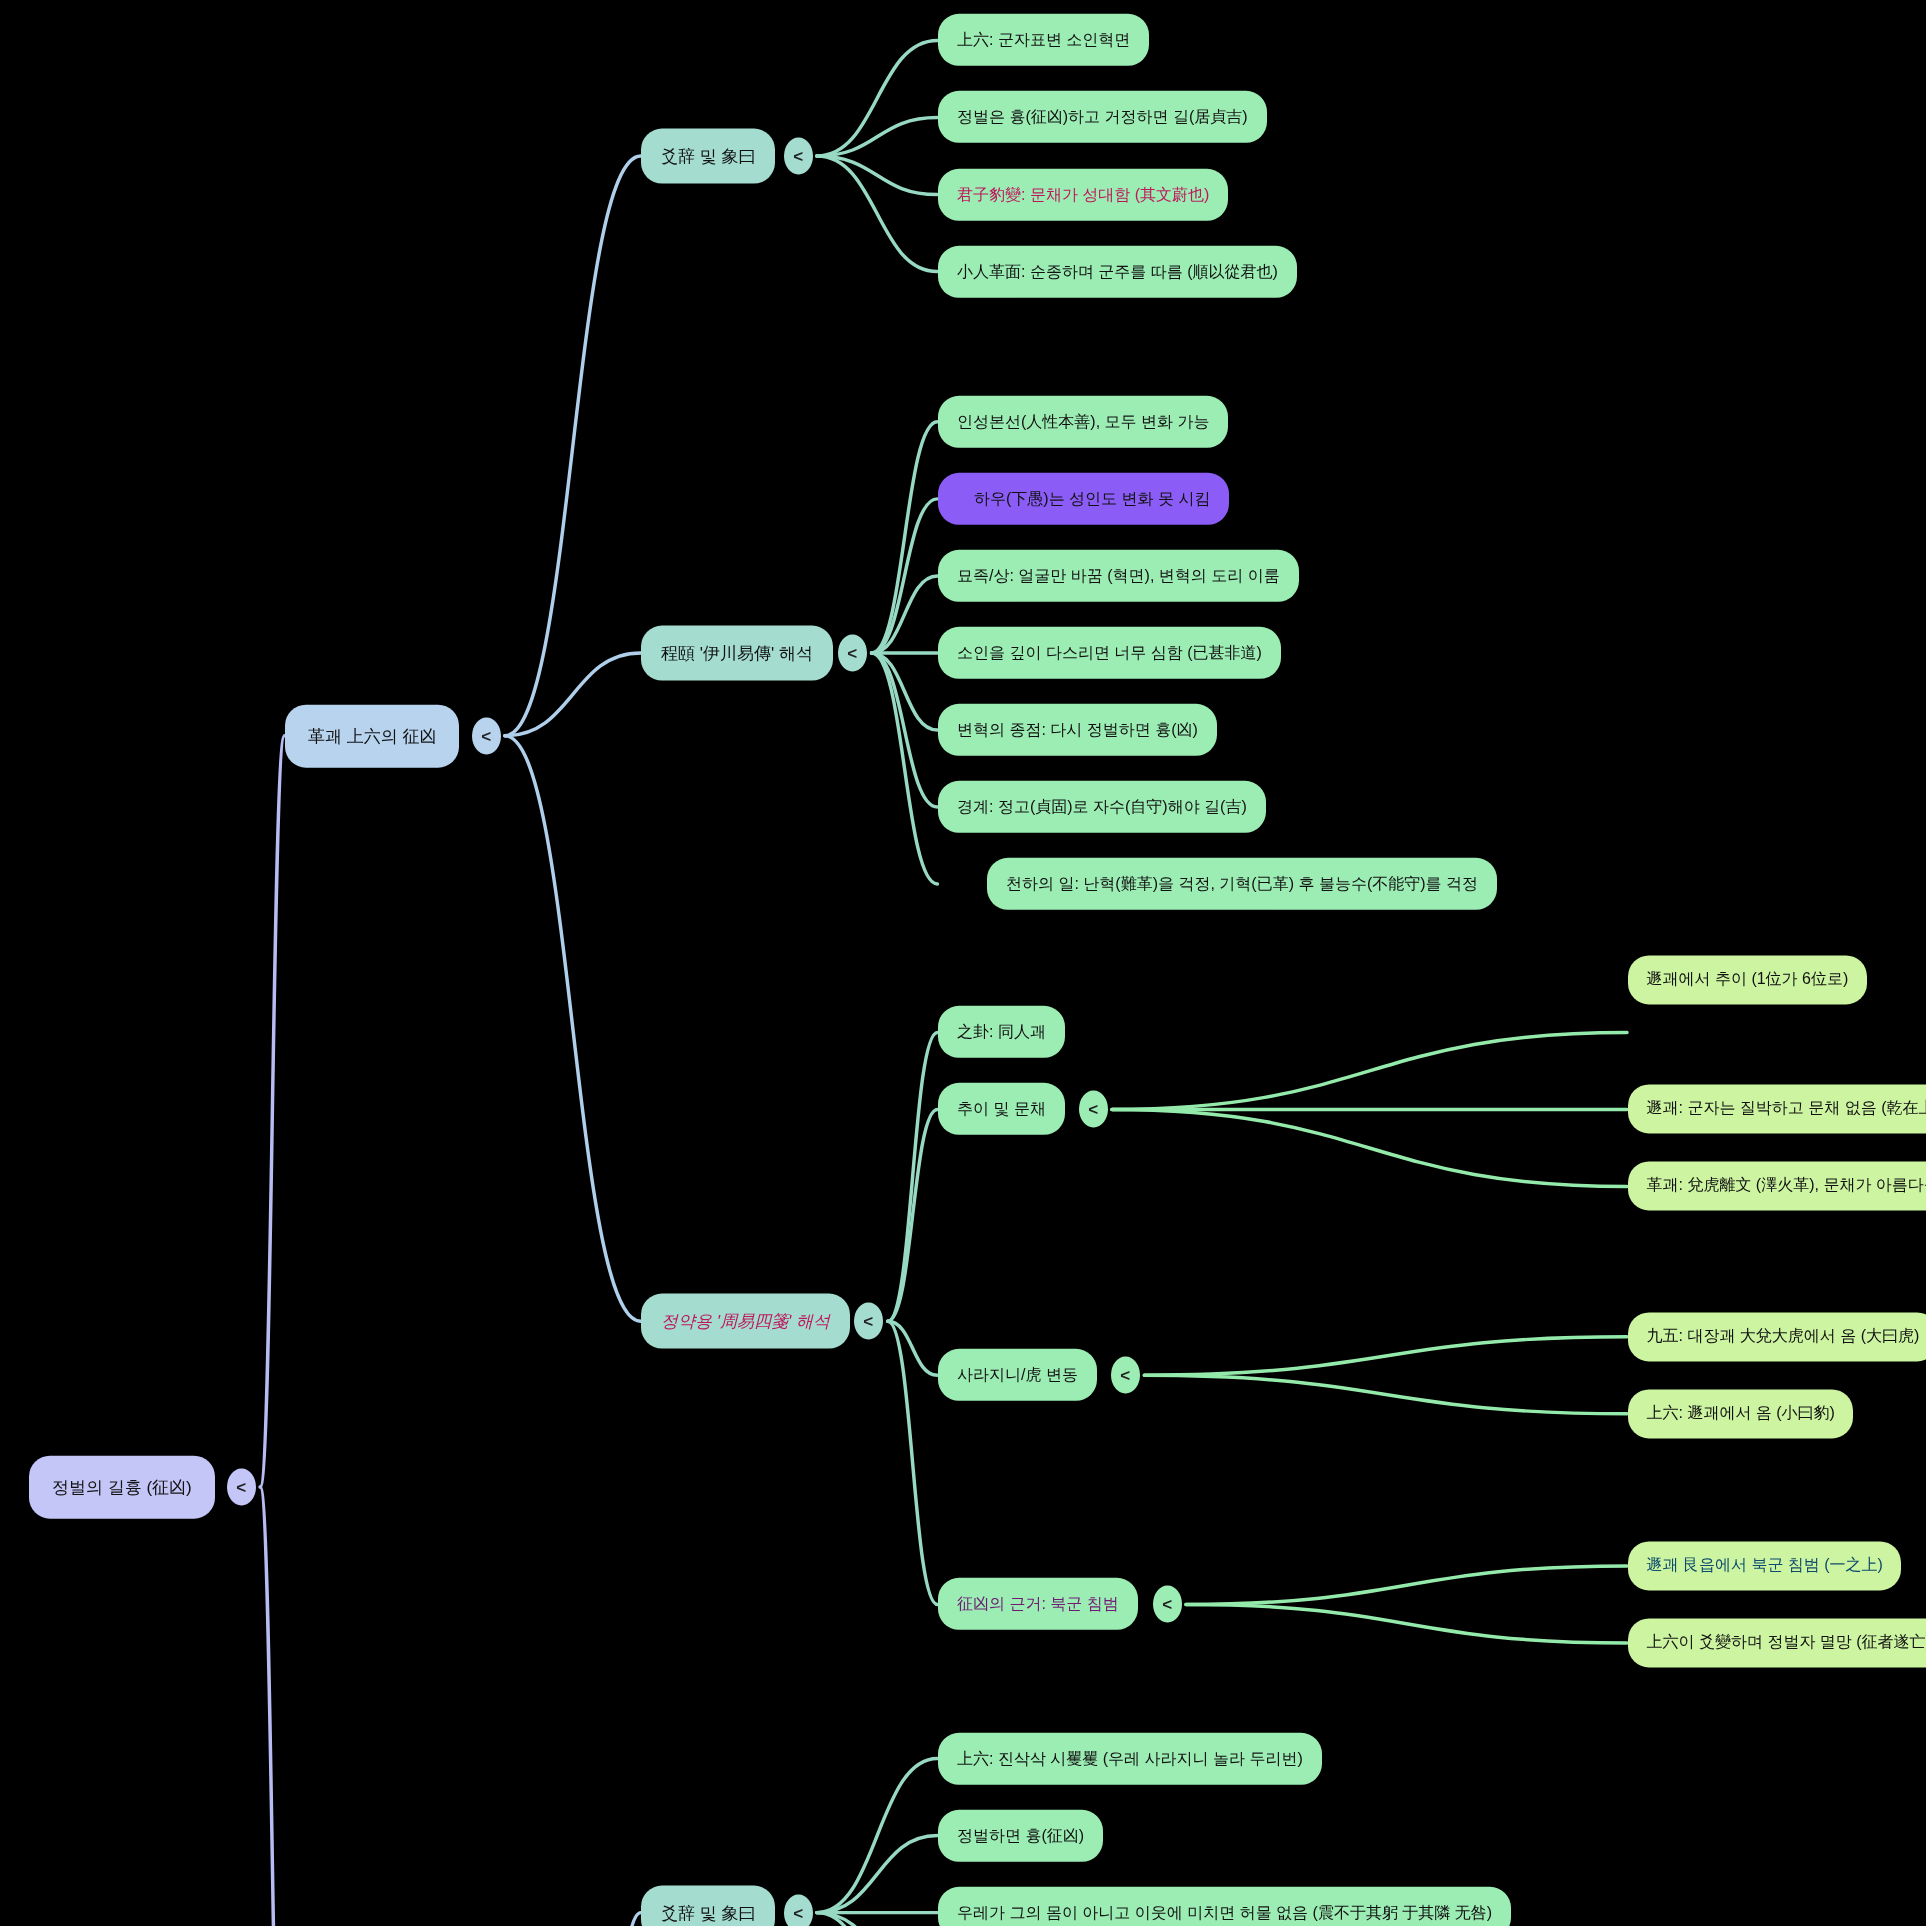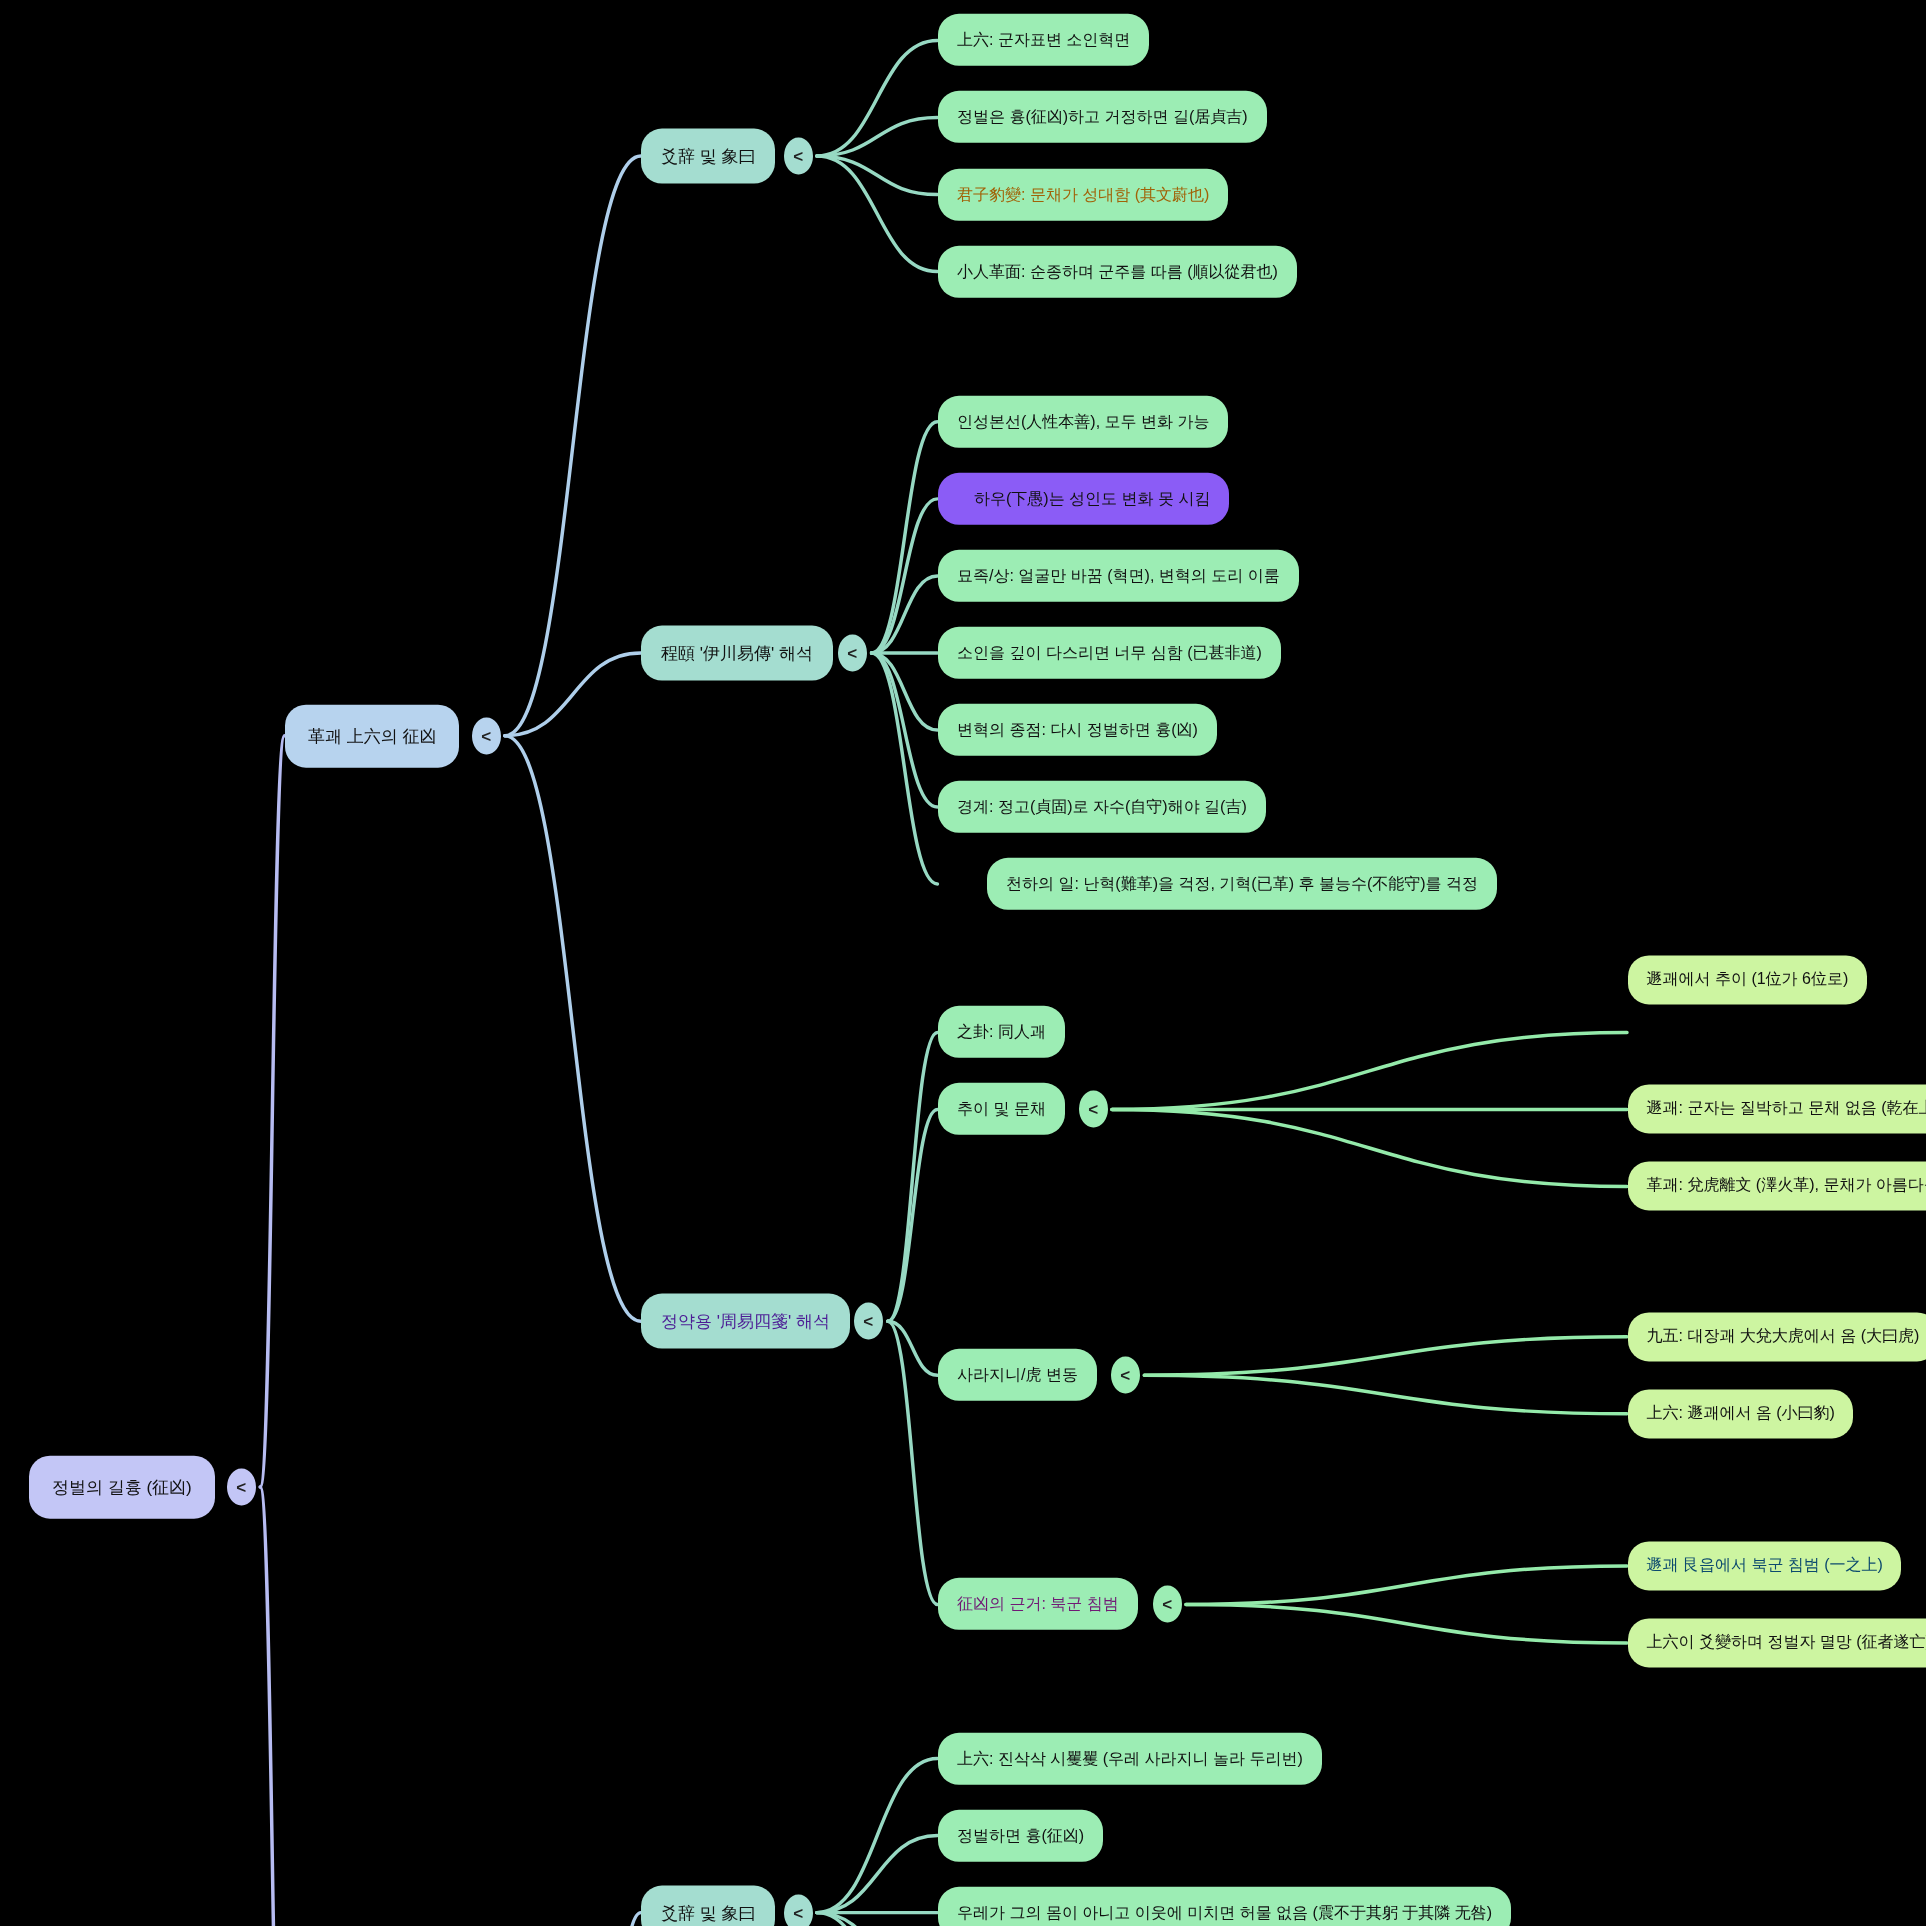--- a/index.html
+++ b/index.html
@@ -77,31 +77,31 @@
       <path d="M 2875 6735 C 3549 6735, 3549 6935, 4223 6935" fill="none" stroke="#94eaaa" stroke-width="9" stroke-linecap="round"></path>
       <path d="M 2875 7530 C 3549 7530, 3549 7330, 4223 7330" fill="none" stroke="#94eaaa" stroke-width="9" stroke-linecap="round"></path>
       <path d="M 2875 7530 C 3549 7530, 3549 7530, 4223 7530" fill="none" stroke="#94eaaa" stroke-width="9" stroke-linecap="round"></path>
       <path d="M 2875 7530 C 3549 7530, 3549 7730, 4223 7730" fill="none" stroke="#94eaaa" stroke-width="9" stroke-linecap="round"></path>
     </svg>
     <div class="node lv0" style="left: 29px; top: 1487px; background: rgb(195, 198, 246); color: rgb(17, 17, 17);">정벌의 길흉 (征凶)</div>
     <div class="node lv1" style="left: 285px; top: 736px; background: rgb(183, 211, 238); color: rgb(17, 17, 17);">革괘 上六의 征凶</div>
     <div class="node lv2" style="left: 641px; top: 156px; background: rgb(164, 221, 208); color: rgb(17, 17, 17);">爻辞 및 象曰</div>
     <div class="node lv3" style="left: 938px; top: 40px; background: rgb(156, 237, 180); color: rgb(17, 17, 17);">上六: 군자표변 소인혁면</div>
     <div class="node lv3" style="left: 938px; top: 117px; background: rgb(156, 237, 180); color: rgb(17, 17, 17);">정벌은 흉(征凶)하고 거정하면 길(居貞吉)</div>
-    <div class="node lv3" style="left: 938px; top: 195px; background: rgb(156, 237, 180); color: #a16207;">君子豹變: 문채가 성대함 (其文蔚也)</div>
+    <div class="node lv3" style="left: 938px; top: 195px; background: rgb(156, 237, 180); color: #be185d;">君子豹變: 문채가 성대함 (其文蔚也)</div>
     <div class="node lv3" style="left: 938px; top: 272px; background: rgb(156, 237, 180); color: rgb(17, 17, 17);">小人革面: 순종하며 군주를 따름 (順以從君也)</div>
     <div class="node lv2" style="left: 641px; top: 653px; background: rgb(164, 221, 208); color: rgb(17, 17, 17);">程頤 '伊川易傳' 해석</div>
     <div class="node lv3" style="left: 938px; top: 422px; background: rgb(156, 237, 180); color: rgb(17, 17, 17);">인성본선(人性本善), 모두 변화 가능</div>
     <div class="node lv3" style="left: 938px; top: 499px; background: #8b5cf6; color: rgb(17, 17, 17); padding-left: 36px;">하우(下愚)는 성인도 변화 못 시킴</div>
     <div class="node lv3" style="left: 938px; top: 576px; background: rgb(156, 237, 180); color: rgb(17, 17, 17);">묘족/상: 얼굴만 바꿈 (혁면), 변혁의 도리 이룸</div>
     <div class="node lv3" style="left: 938px; top: 653px; background: rgb(156, 237, 180); color: rgb(17, 17, 17);">소인을 깊이 다스리면 너무 심함 (已甚非道)</div>
     <div class="node lv3" style="left: 938px; top: 730px; background: rgb(156, 237, 180); color: rgb(17, 17, 17);">변혁의 종점: 다시 정벌하면 흉(凶)</div>
     <div class="node lv3" style="left: 938px; top: 807px; background: rgb(156, 237, 180); color: rgb(17, 17, 17);">경계: 정고(貞固)로 자수(自守)해야 길(吉)</div>
     <div class="node lv3" style="left: 987px; top: 884px; background: rgb(156, 237, 180); color: rgb(17, 17, 17);">천하의 일: 난혁(難革)을 걱정, 기혁(已革) 후 불능수(不能守)를 걱정</div>
-    <div class="node lv2" style="left: 641px; top: 1321px; background: rgb(164, 221, 208); color: #4c1d95;">정약용 '周易四箋' 해석</div>
+    <div class="node lv2" style="left: 641px; top: 1321px; background: rgb(164, 221, 208); color: #be185d; font-style: italic;">정약용 '周易四箋' 해석</div>
     <div class="node lv3" style="left: 938px; top: 1032px; background: rgb(156, 237, 180); color: rgb(17, 17, 17);">之卦: 同人괘</div>
     <div class="node lv3" style="left: 938px; top: 1109px; background: rgb(156, 237, 180); color: rgb(17, 17, 17);">추이 및 문채</div>
     <div class="node lv4" style="left: 1628px; top: 980px; background: rgb(205, 245, 161); color: rgb(17, 17, 17);">遯괘에서 추이 (1位가 6位로)</div>
     <div class="node lv4" style="left: 1628px; top: 1109px; background: rgb(205, 245, 161); color: rgb(17, 17, 17);">遯괘: 군자는 질박하고 문채 없음 (乾在上, 質而無文)</div>
     <div class="node lv4" style="left: 1628px; top: 1186px; background: rgb(205, 245, 161); color: rgb(17, 17, 17);">革괘: 兌虎離文 (澤火革), 문채가 아름다움 (其文蔚然)</div>
     <div class="node lv3" style="left: 938px; top: 1375px; background: rgb(156, 237, 180); color: rgb(17, 17, 17);">사라지니/虎 변동</div>
     <div class="node lv4" style="left: 1628px; top: 1337px; background: rgb(205, 245, 161); color: rgb(17, 17, 17);">九五: 대장괘 大兌大虎에서 옴 (大曰虎)</div>
     <div class="node lv4" style="left: 1628px; top: 1414px; background: rgb(205, 245, 161); color: rgb(17, 17, 17);">上六: 遯괘에서 옴 (小曰豹)</div>
     <div class="node lv3" style="left: 938px; top: 1604px; background: rgb(156, 237, 180); color: #701a75;">征凶의 근거: 북군 침범</div>
     <div class="node lv4" style="left: 1628px; top: 1566px; background: rgb(205, 245, 161); color: #0c4a6e;">遯괘 艮읍에서 북군 침범 (一之上)</div>

